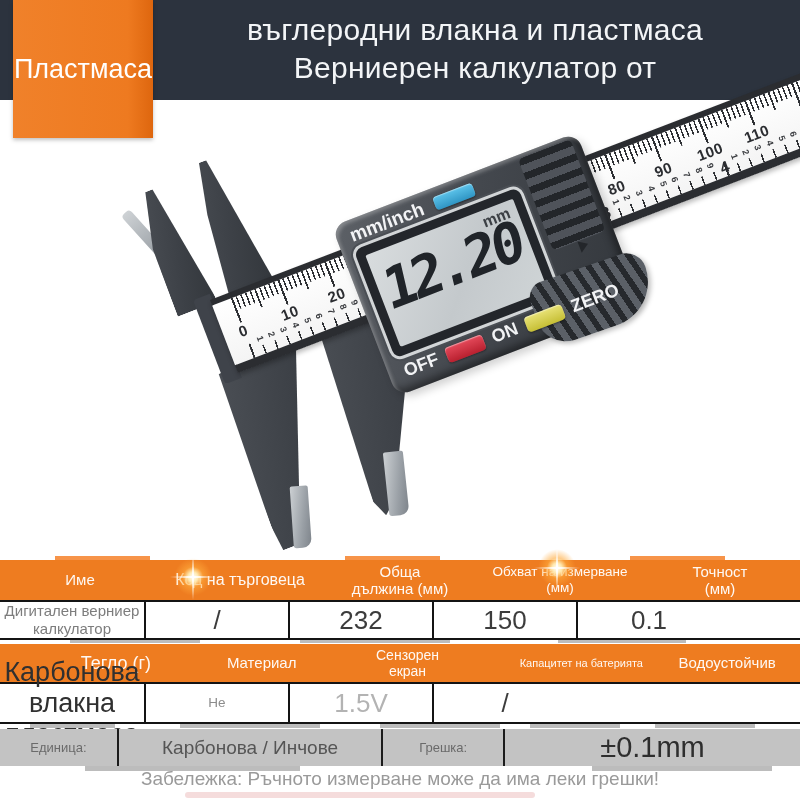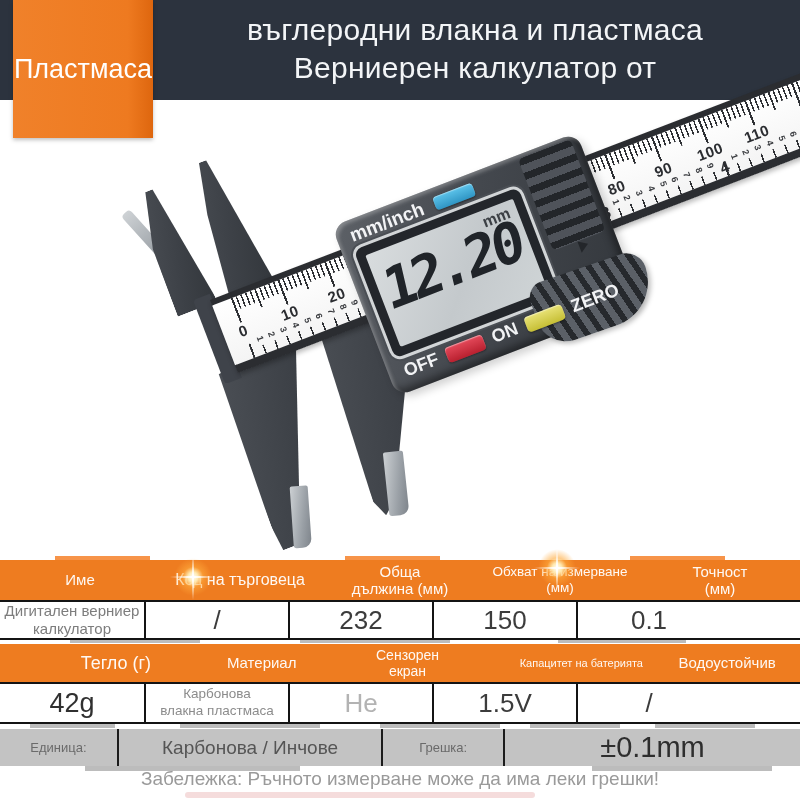--- a/index.html
+++ b/index.html
@@ -283,21 +283,20 @@
   </div>
   <div class="trow thead thead2">
     <div class="th">Тегло (г)</div>
     <div class="th">Материал</div>
     <div class="th">Сензорен
 екран</div>
     <div class="th">Капацитет на батерията</div>
     <div class="th">Водоустойчив</div>
   </div>
   <div class="trow tvals tvals2">
-    <div class="td">42g</div>
     <div class="td" style="white-space:pre-line">Карбонова
 влакна пластмаса</div>
     <div class="td">Не</div>
     <div class="td">1.5V</div>
     <div class="td">/</div>
   </div>
   <div class="trow tgray">
     <div class="tg">Единица:</div>
     <div class="tg">Карбонова / Инчове</div>
     <div class="tg">Грешка:</div>

